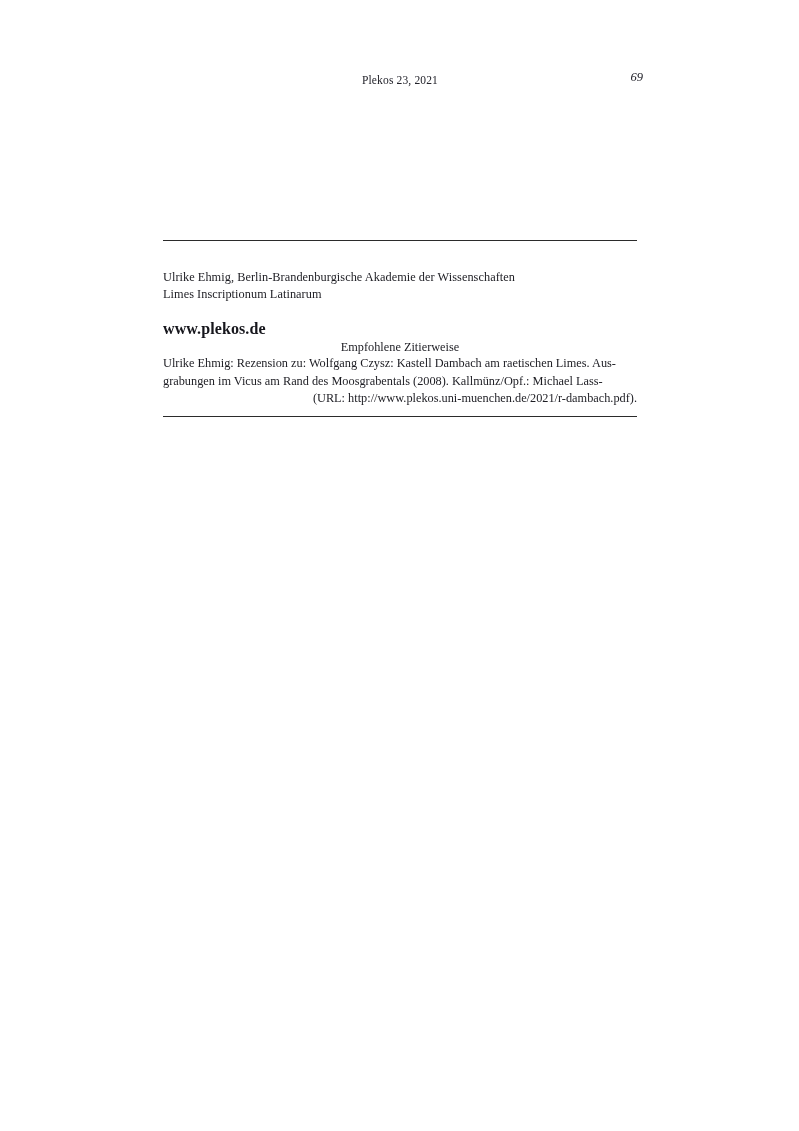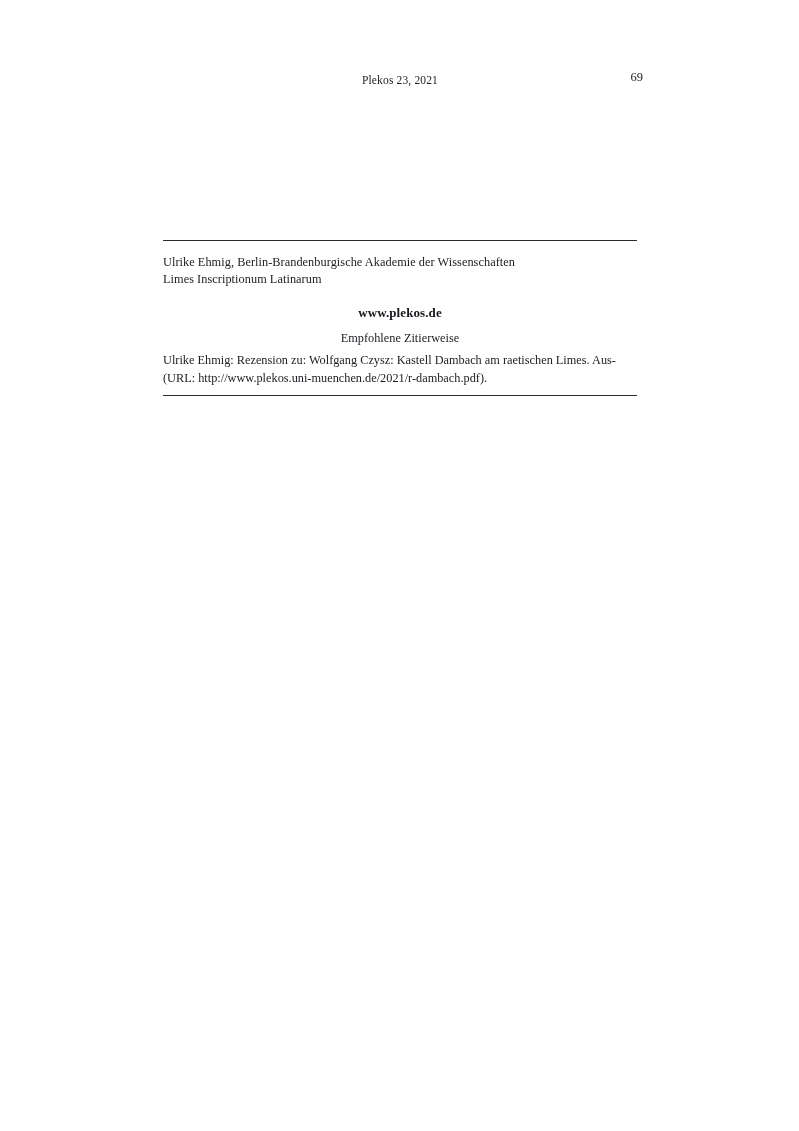--- a/index.html
+++ b/index.html
@@ -40,75 +40,74 @@
     font-size: 11.5px;
     letter-spacing: 0.15px;
     color: #22222a;
   }
   .runninghead .pageno {
     position: absolute;
     right: -6px;
     top: -4px;
     font-size: 12.5px;
     color: #22222a;
+    font-style: italic;
   }
 
   
   .colophon {
     position: absolute;
     left: 163px;
     top: 240px;
     width: 474px;
   }
   .rule {
     width: 100%;
     height: 0;
     border-top: 0.9px solid #2b2b2b;
   }
   .rule.bottom {
     margin-top: 8px;
   }
 
   .affiliation {
-    margin-top: 13px;
+    margin-top: 28px;
     font-size: 12.3px;
     line-height: 17.2px;
     color: #1c1c22;
     letter-spacing: 0.05px;
   }
   .affiliation div {
     white-space: nowrap;
   }
 
   .site {
     margin-top: 17px;
-    text-align: center;
     font-weight: bold;
-    font-size: 13px;
+    font-size: 16px;
     letter-spacing: 0.1px;
     color: #16161c;
   }
   .cite-label {
-    margin-top: 10px;
+    margin-top: 2px;
     text-align: center;
     font-size: 12.3px;
     color: #1c1c22;
   }
 
   .citation {
-    margin-top: 6px;
     font-size: 12.3px;
     line-height: 17.4px;
     text-align: justify;
     text-justify: inter-word;
     color: #1c1c22;
     hyphens: manual;
   }
   .citation .lastline {
-    text-align: left;
+    text-align: right;
   }
 </style>
 </head>
 <body>
 
 <div class="page">
 
   <div class="runninghead">
     <div class="journal">Plekos 23, 2021</div>
     <div class="pageno">69</div>
@@ -122,19 +121,20 @@
       <div>Ulrike Ehmig, Berlin-Brandenburgische Akademie der Wissenschaften</div>
       <div>Limes Inscriptionum Latinarum</div>
     </div>
 
     <div class="site">www.plekos.de</div>
 
     <div class="cite-label">Empfohlene Zitierweise</div>
 
     <div class="citation">
       <div>Ulrike Ehmig: Rezension zu: Wolfgang Czysz: Kastell Dambach am raetischen Limes. Aus-</div>
+      <div>grabungen im Vicus am Rand des Moosgrabentals (2008). Kallmünz/Opf.: Michael Lass-</div>
       <div class="lastline">(URL: http://www.plekos.uni-muenchen.de/2021/r-dambach.pdf).</div>
     </div>
 
     <div class="rule bottom"></div>
 
   </div>
 </div>
 
 </body></html>

